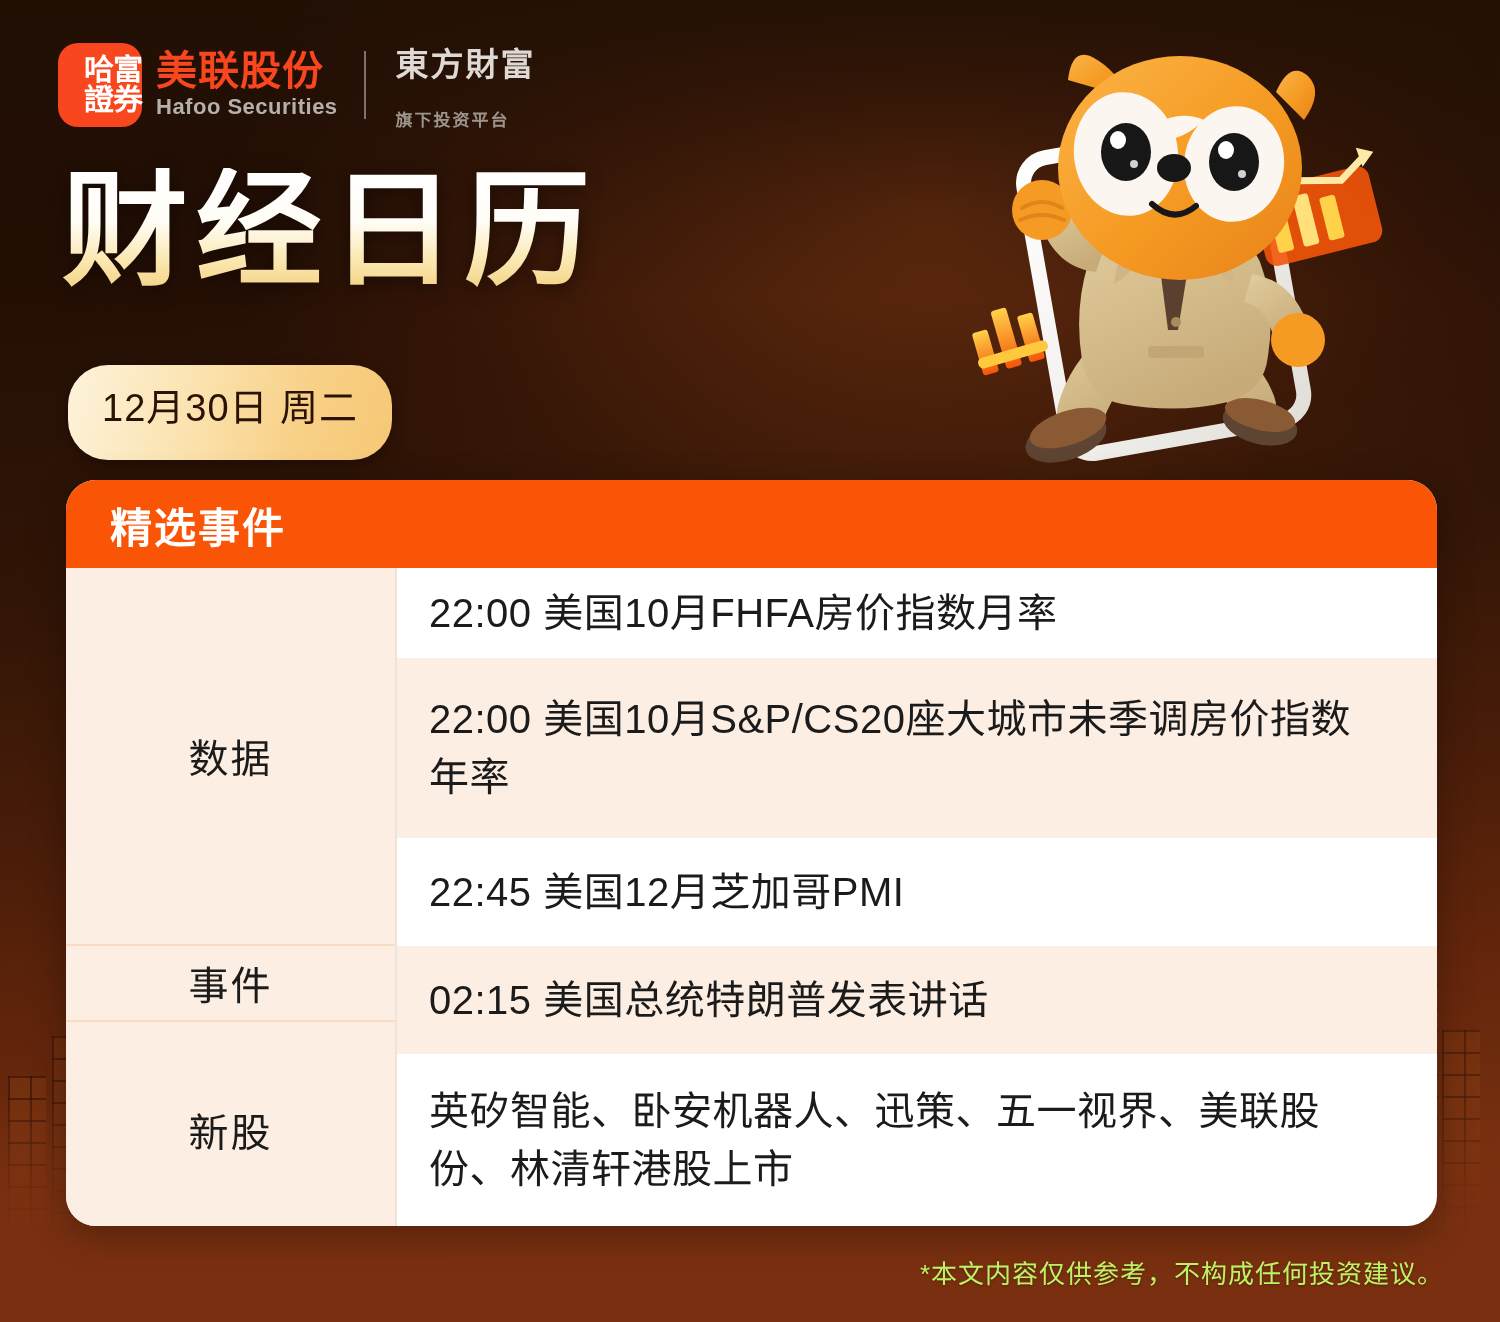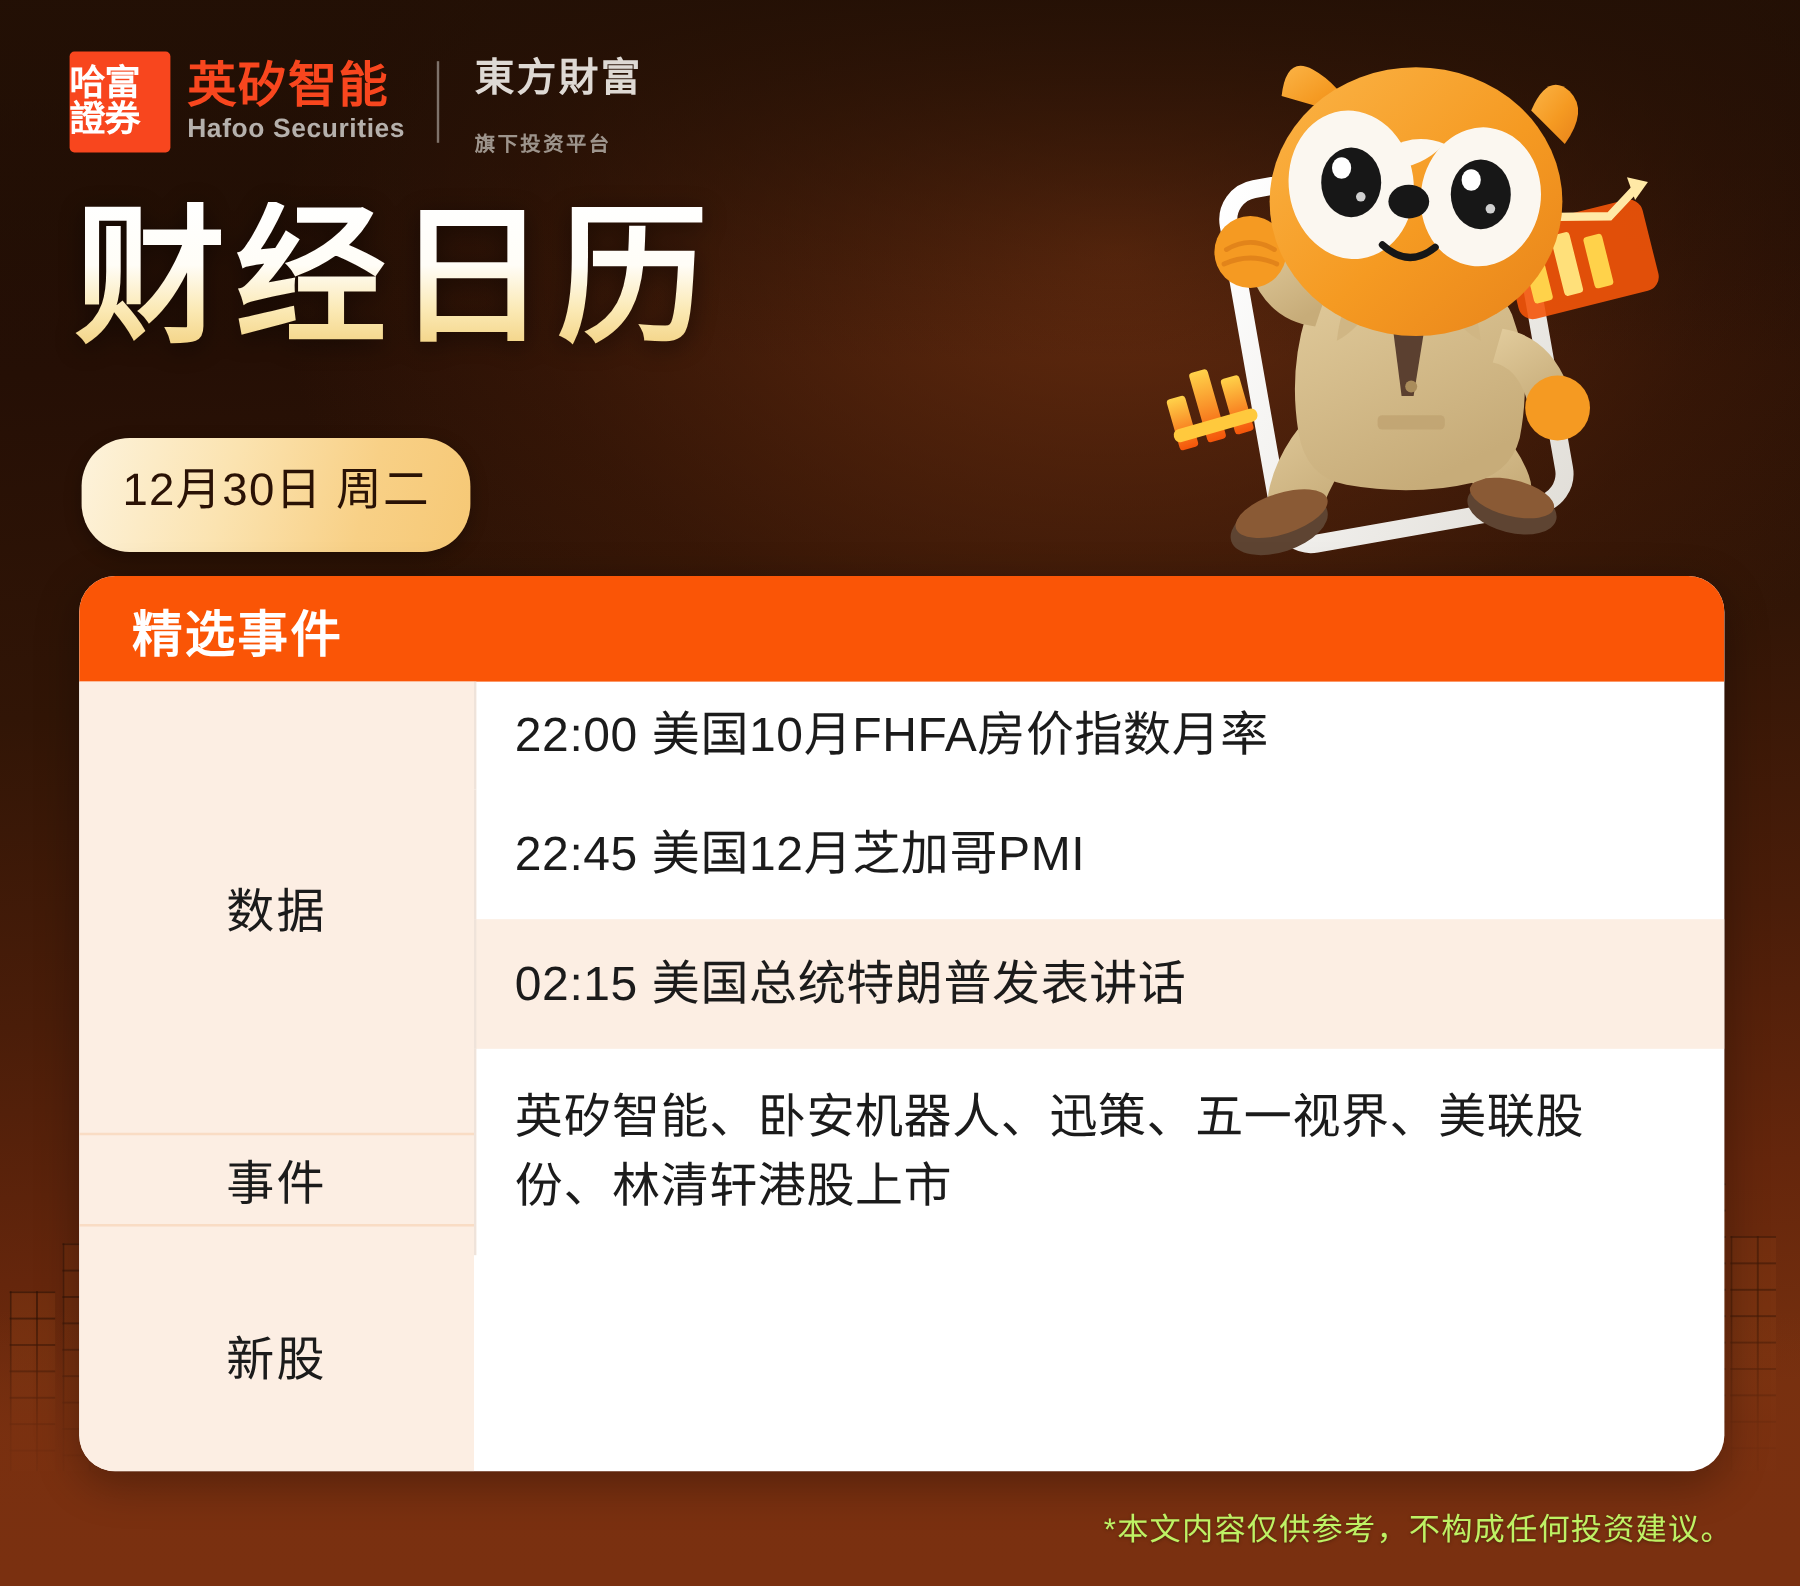--- a/index.html
+++ b/index.html
@@ -42,23 +42,23 @@
     background:linear-gradient(to bottom, rgba(122,48,16,0) 0%, rgba(122,48,16,.85) 45%, #7a3010 100%);
   }
   .bg-fade-top {
     position:absolute; left:0; right:0; top:0; height:300px;
     background:linear-gradient(to bottom, rgba(35,16,5,.92) 0%, rgba(35,16,5,.35) 60%, rgba(35,16,5,0) 100%);
   }
 
   
   .logo-row { position:absolute; left:58px; top:38px; display:flex; align-items:center; gap:14px; }
   .logo-mark {
-    width:84px; height:84px; border-radius:4px;
+    width:84px; height:84px; border-radius:20px;
     background:#F8461E;
-    display:flex; flex-direction:column; align-items:flex-start; justify-content:center;
+    display:flex; flex-direction:column; align-items:flex-end; justify-content:center;
     line-height:1.0; color:#fff; font-weight:700;
   }
   .logo-mark span { font-size:30px; letter-spacing:-1px; display:block; }
   .logo-words { display:flex; flex-direction:column; justify-content:center; gap:2px; }
   .logo-cn {
     font-size:41px; font-weight:700; color:#F8461E; letter-spacing:1px; line-height:1.05;
     white-space:nowrap;
   }
   .logo-en {
     font-size:22px; font-weight:700; color:#b5b0ac; letter-spacing:.5px; line-height:1.05;
@@ -181,21 +181,21 @@
   </div>
 <div class="bg-fade-top"></div>
 <div class="bg-fade-bottom"></div>
 
 <div class="logo-row">
   <div class="logo-mark">
     <span>哈富</span>
     <span>證券</span>
   </div>
   <div class="logo-words">
-    <div class="logo-cn">英矽智能</div>
+    <div class="logo-cn">美联股份</div>
     <div class="logo-en">Hafoo Securities</div>
   </div>
   <div class="logo-sep"></div>
   <div class="logo-sub">
     <div class="logo-sub-main">東方財富</div>
     <div class="logo-sub-small">旗下投资平台</div>
   </div>
 </div>
 
 <div class="page-title">财经日历</div>
@@ -298,20 +298,21 @@
     <div class="card-header-title">精选事件</div>
   </div>
   <div class="card-body">
     <div class="col-label">
       <div class="lcell" style="height:378px">数据</div>
       <div class="lcell" style="height:76px">事件</div>
       <div class="lcell" style="height:172px">新股</div>
     </div>
     <div class="col-content">
       <div class="rcell" style="height:90px">22:00 美国10月FHFA房价指数月率</div>
+      <div class="rcell alt" style="height:180px">22:00 美国10月S&amp;P/CS20座大城市未季调房价指数年率</div>
       <div class="rcell" style="height:108px">22:45 美国12月芝加哥PMI</div>
       <div class="rcell alt" style="height:108px">02:15 美国总统特朗普发表讲话</div>
       <div class="rcell" style="height:172px">英矽智能、卧安机器人、迅策、五一视界、美联股份、林清轩港股上市</div>
     </div>
   </div>
 </div>
 
 <div class="disclaimer">*本文内容仅供参考，不构成任何投资建议。</div>
 
 </body></html>

